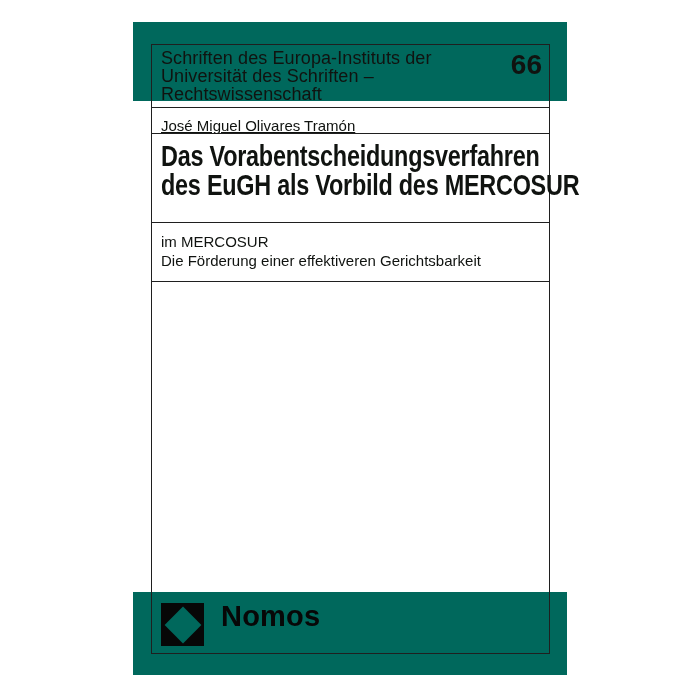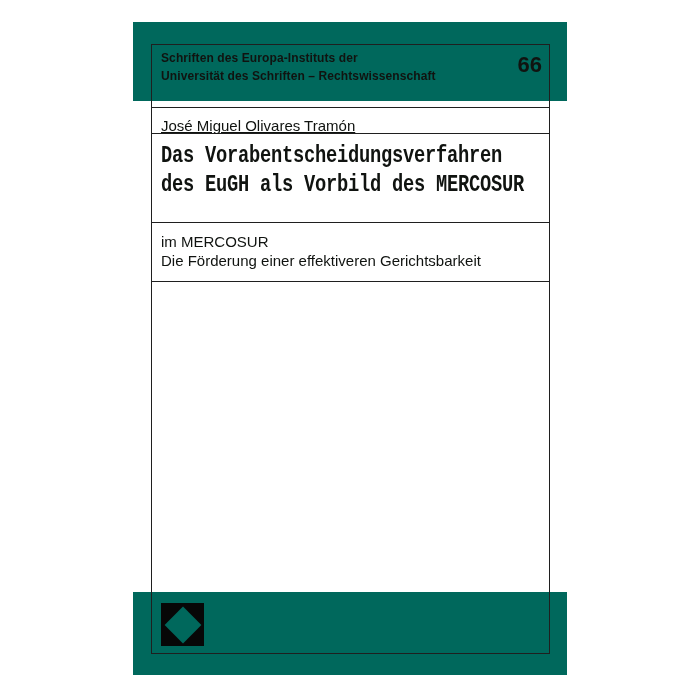--- a/index.html
+++ b/index.html
@@ -40,50 +40,49 @@
   .row{
     position:absolute;
     left:0;
     right:0;
     border-bottom:1px solid var(--border);
   }
   .series-row{top:0;height:63px;border-bottom:none;}
   .series-rule{top:62px;height:0;}
   .series-text{
     padding:4px 40px 0 9px;
-    font-size:12px;
+    font-size:18px;
     line-height:18px;
-    font-weight:700;
+    font-weight:400;
     letter-spacing:0.1px;
     color:var(--ink);
   }
   .volume{
     position:absolute;
     top:7px;
     right:7px;
-    font-size:22px;
+    font-size:28px;
     font-weight:600;
     line-height:26px;
     color:var(--ink);
   }
   .author-row{
     top:63px;height:26px;
     display:flex;align-items:flex-end;
     padding-left:9px;
     font-size:15px;
     line-height:15px;
     text-decoration:underline;
   }
   .title-row{
     top:89px;height:89px;
     padding:7px 0 0 9px;
-    font-size:24px;
+    font-size:30px;
     font-weight:700;
     line-height:29px;
-    font-family:Liberation Mono, monospace;
   }
   .title-line{
     display:block;
     white-space:nowrap;
     transform:scaleX(0.78);
     transform-origin:0 50%;
     letter-spacing:-0.3px;
   }
   .subtitle-row{
     top:178px;height:59px;
@@ -154,15 +153,16 @@
 
   <div class="row subtitle-row">
     <span class="subtitle-line">im MERCOSUR</span>
     <span class="subtitle-line">Die Förderung einer effektiveren Gerichtsbarkeit</span>
   </div>
 
   <div class="publisher">
     <span class="logo-square">
       <span class="logo-diamond"></span>
     </span>
+    <span class="publisher-name">Nomos</span>
   </div>
 
 </div>
 
 </body></html>

